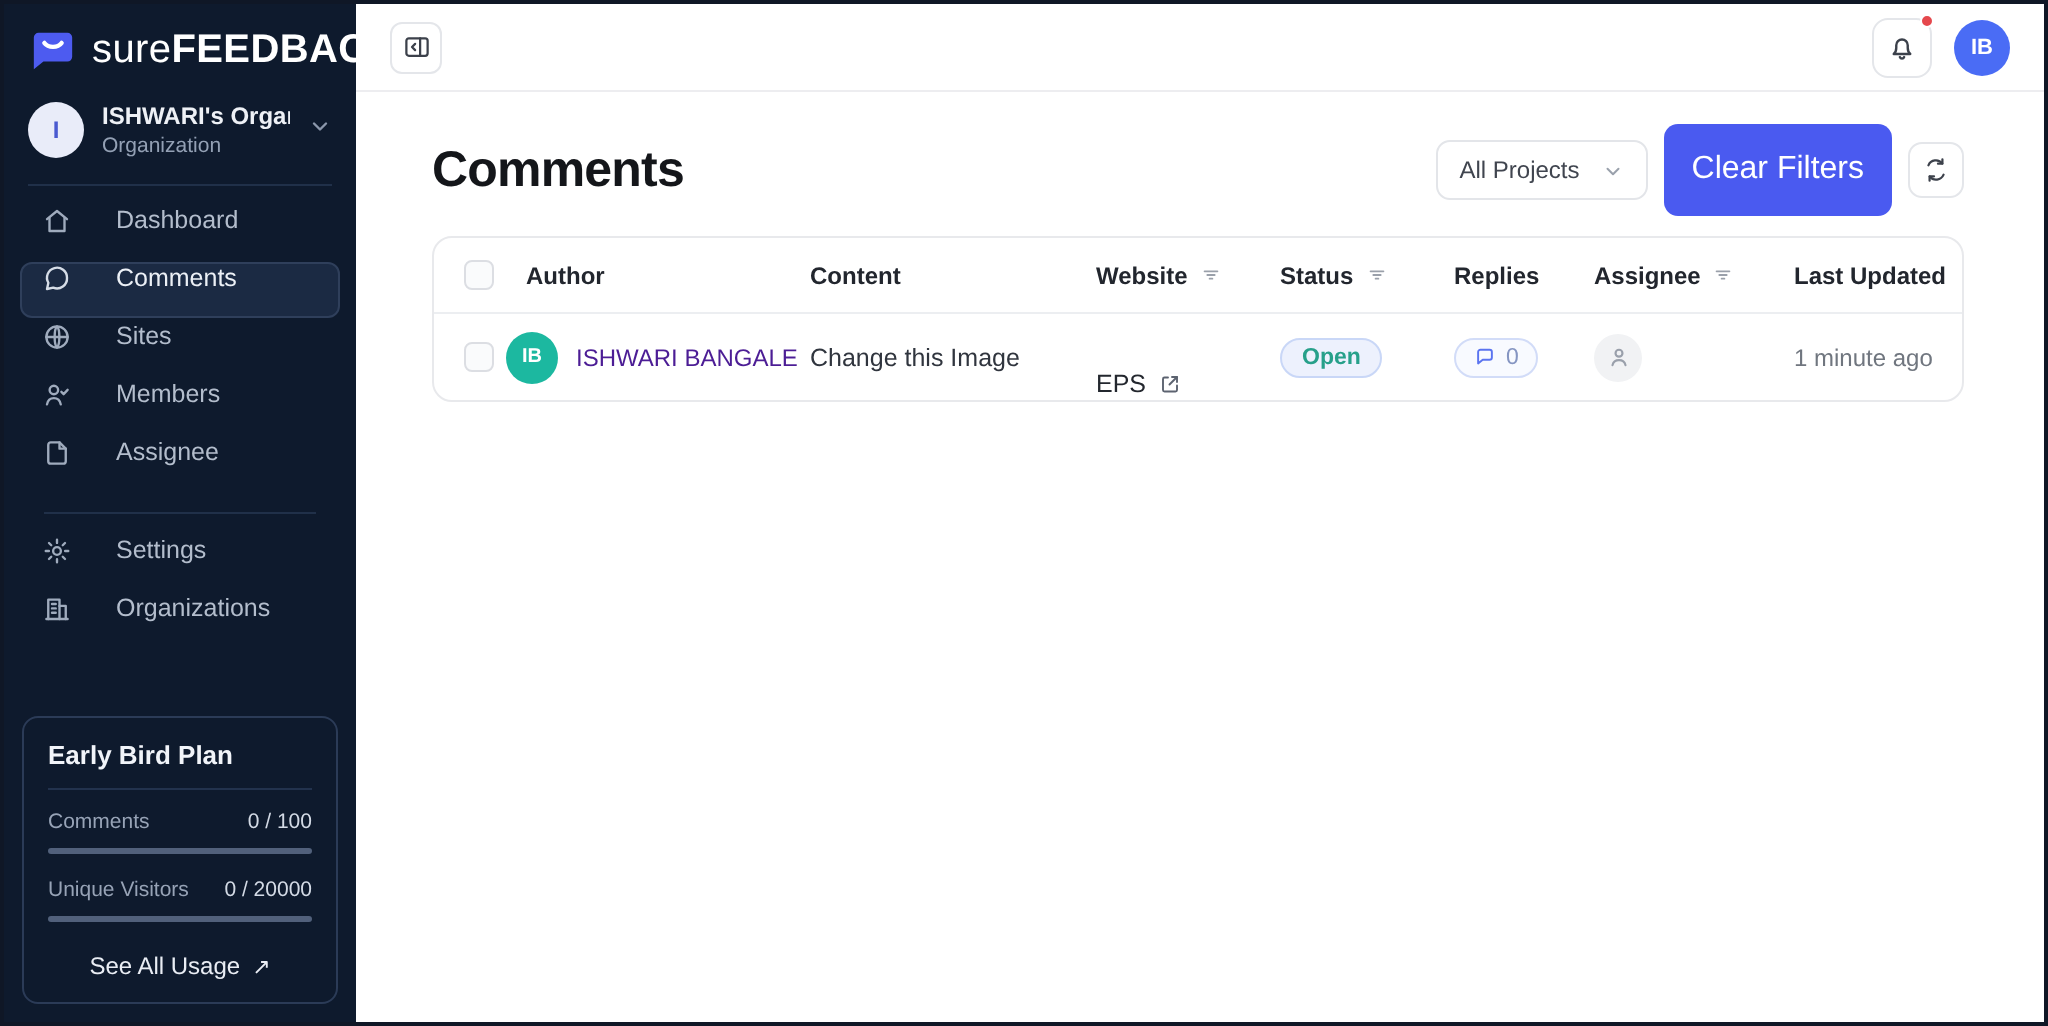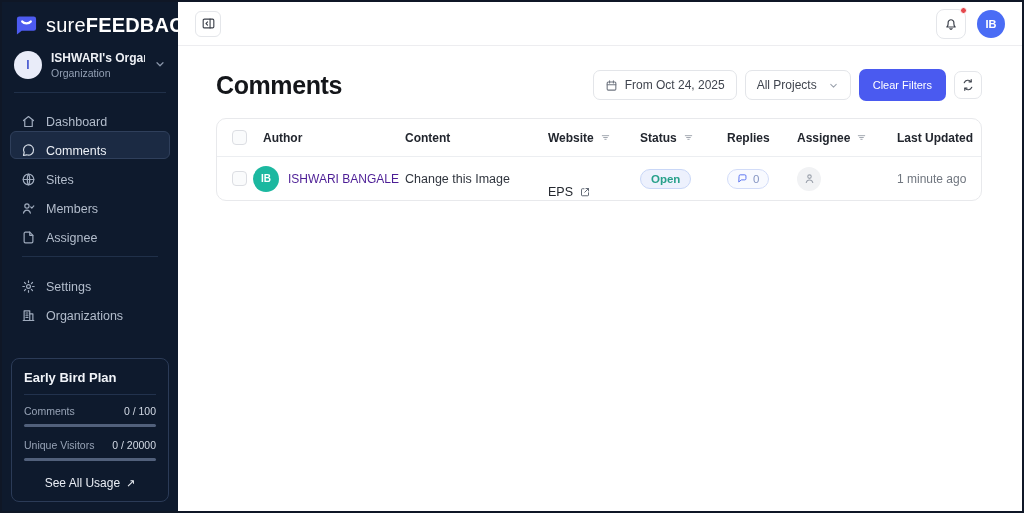--- a/index.html
+++ b/index.html
@@ -44,21 +44,21 @@
     display: flex; align-items: center; justify-content: center;
     flex: 0 0 auto;
   }
   .org-text { flex: 1; min-width: 0; }
   .org-name { font-size: 12px; font-weight: 700; color: #eef1f6; white-space: nowrap; overflow: hidden; }
   .org-sub { font-size: 10.5px; color: #93a0b4; margin-top: 2px; }
   .org-chevron { color: #8b97ab; flex: 0 0 auto; }
 
   .nav { padding: 9px 8px 0; }
   .nav-item {
-    height: 28px; display: flex; align-items: flex-end; gap: 10px;
+    height: 28px; display: flex; align-items: flex-start; gap: 22px;
     padding: 0 10px; border-radius: 6px; margin-bottom: 1px;
     font-size: 12.5px; color: #b3bdcc; cursor: pointer;
     border: 1px solid transparent;
   }
   .nav-item .nico { color: #9fabbd; display: flex; }
   .nav-item.active {
     background: #1b2a43; border-color: #2f3f5b; color: #ecf0f6;
   }
   .nav-item.active .nico { color: #d6dde7; }
   .nav-divider { height: 1px; background: #203049; margin: 10px 12px; }
@@ -123,23 +123,23 @@
   }
   .chip .cico { color: #6f7580; display: flex; }
   .search-box { width: 194px; cursor: text; }
   .search-box input {
     border: none; outline: none; flex: 1; min-width: 0;
     font-family: inherit; font-size: 12px; color: #40454f; background: transparent;
   }
   .search-box input::placeholder { color: #9aa1ac; }
   .select-chip .chev { color: #9aa1ac; margin-left: 4px; display: flex; }
   .primary-btn {
-    height: 32px; padding: 0 14px; border: none; border-radius: 7px;
+    height: 46px; padding: 0 14px; border: none; border-radius: 7px;
     background: #4a5af0; color: #fff; font-family: inherit;
-    font-size: 11px; font-weight: 500; cursor: pointer; white-space: nowrap;
+    font-size: 16px; font-weight: 500; cursor: pointer; white-space: nowrap;
   }
   .refresh-btn { width: 28px; height: 28px; border-radius: 7px; }
 
   
   .table-card {
     margin-top: 17px;
     border: 1px solid #e8e9ec; border-radius: 10px;
     background: #fff; overflow: hidden;
   }
   .t-row {
@@ -336,29 +336,20 @@
       <div class="user-avatar">IB</div>
     </header>
 
     <div class="content">
 
       <div class="content-header">
         <h1 class="page-title">Comments</h1>
 
         <div class="controls">
 
-          <div class="chip">
-            <span class="cico">
-              <svg viewBox="0 0 24 24" width="13" height="13" fill="none" stroke="currentColor" stroke-width="2" stroke-linecap="round" stroke-linejoin="round">
-                  <rect x="4" y="5.5" width="16" height="15" rx="2"></rect>
-                  <path d="M4 10.5h16M8.5 3.5v4M15.5 3.5v4"></path>
-                </svg>
-            </span>
-            <span>From Oct 24, 2025</span>
-          </div>
 
           <div class="chip select-chip">
             <span>All Projects</span>
             <span class="chev">
               <svg viewBox="0 0 24 24" width="11" height="11" fill="none" stroke="currentColor" stroke-width="2.2" stroke-linecap="round" stroke-linejoin="round">
                   <path d="M6 9.5l6 6 6-6"></path>
                 </svg>
             </span>
           </div>
 

